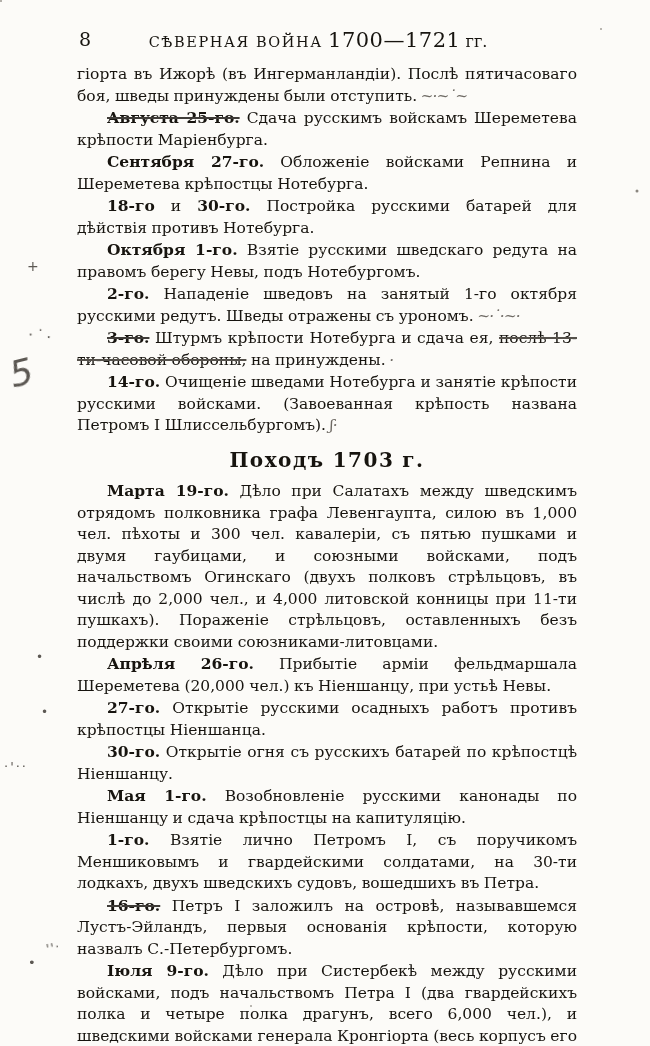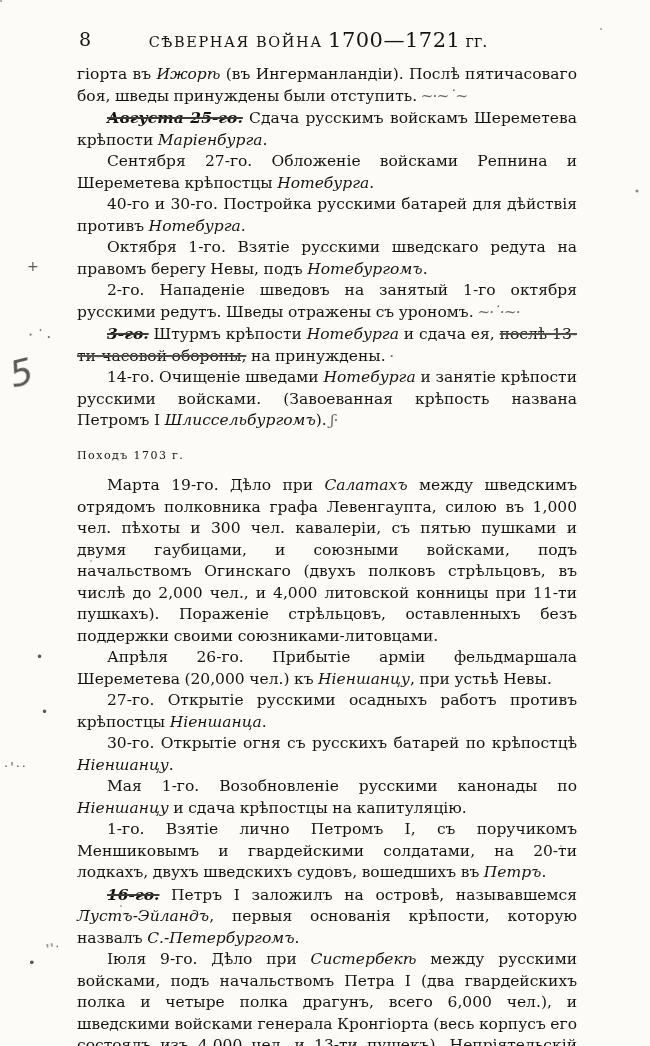--- a/index.html
+++ b/index.html
@@ -21,28 +21,28 @@
   .runtitle .suffix{font-size:16px;}
   
   .content{
     position:absolute;top:64px;left:77px;width:500px;
     font-size:15.5px;line-height:21.5px;
     text-align:justify;word-spacing:-0.4px;
   }
   .para{margin:0;text-indent:30px;}
   .para.noindent{text-indent:0;}
   .heading{
-    margin:13px 0 9px;text-align:left;text-indent:0;
-    font-weight:bold;font-size:11px;letter-spacing:1.5px;
+    margin:13px 0 9px;text-align:center;text-indent:0;
+    font-weight:bold;font-size:20px;letter-spacing:1.5px;
   }
   
   .s-n{}
-  .s-b{font-weight:normal;margin-top:24px;}
-  .s-i{font-style:italic;}
-  .s-bs{font-weight:bold;text-decoration:line-through;text-decoration-color:#3f3c38;text-decoration-thickness:2px;font-style:italic;}
+  .s-b{font-weight:bold;margin-top:24px;}
+  .s-i{}
+  .s-bs{font-weight:bold;text-decoration:line-through;text-decoration-color:#3f3c38;text-decoration-thickness:2px;}
   .s-st{text-decoration:line-through;text-decoration-color:#55514b;text-decoration-thickness:1.6px;}
   .s-sc{color:#6e6a64;font-style:italic;letter-spacing:-1px;filter:blur(.3px);}
   
   .pencil{
     position:absolute;color:#5c5853;filter:blur(.3px);
     font-family:"DejaVu Sans", sans-serif;line-height:1;
   }
   .pk-plus{left:27px;top:259px;font-size:14px;}
   .pk-five{left:10px;top:355px;font-size:36px;font-style:italic;transform:rotate(-14deg);}
   .pk-squiggle{left:28px;top:330px;font-size:15px;letter-spacing:3px;transform:rotate(8deg);}
@@ -68,32 +68,32 @@
       <span class="caps">СѢВЕРНАЯ ВОЙНА</span>
       <span class="years">1700—1721</span>
       <span class="suffix">гг.</span>
     </span>
   </div>
 
   <div class="content">
       <p class="para noindent"><span class="s-n">гіорта въ </span><span class="s-i">Ижорѣ</span><span class="s-n"> (въ Ингерманландіи). Послѣ пятичасоваго боя, шведы принуждены были отступить.</span><span class="s-sc"> ~·~˙~</span></p>
       <p class="para"><span class="s-bs">Августа 25-го.</span><span class="s-n"> Сдача русскимъ войскамъ Шереметева крѣпости </span><span class="s-i">Маріенбурга</span><span class="s-n">.</span></p>
       <p class="para"><span class="s-b">Сентября 27-го.</span><span class="s-n"> Обложеніе войсками Репнина и Шереметева крѣпостцы </span><span class="s-i">Нотебурга</span><span class="s-n">.</span></p>
-      <p class="para"><span class="s-b">40-го</span><span class="s-n"> и </span><span class="s-b">30-го.</span><span class="s-n"> Постройка русскими батарей для дѣйствія противъ </span><span class="s-i">Нотебурга</span><span class="s-n">.</span></p>
+      <p class="para"><span class="s-b">18-го</span><span class="s-n"> и </span><span class="s-b">30-го.</span><span class="s-n"> Постройка русскими батарей для дѣйствія противъ </span><span class="s-i">Нотебурга</span><span class="s-n">.</span></p>
       <p class="para"><span class="s-b">Октября 1-го.</span><span class="s-n"> Взятіе русскими шведскаго редута на правомъ берегу Невы, подъ </span><span class="s-i">Нотебургомъ</span><span class="s-n">.</span></p>
       <p class="para"><span class="s-b">2-го.</span><span class="s-n"> Нападеніе шведовъ на занятый 1-го октября русскими редутъ. Шведы отражены съ урономъ.</span><span class="s-sc"> ~·˙·~·</span></p>
       <p class="para"><span class="s-bs">3-го.</span><span class="s-n"> Штурмъ крѣпости </span><span class="s-i">Нотебурга</span><span class="s-n"> и сдача ея, </span><span class="s-st">послѣ 13-ти-часовой обороны,</span><span class="s-n"> на принуждены.</span><span class="s-sc"> ·</span></p>
       <p class="para"><span class="s-b">14-го.</span><span class="s-n"> Очищеніе шведами </span><span class="s-i">Нотебурга</span><span class="s-n"> и занятіе крѣпости русскими войсками. (Завоеванная крѣпость названа Петромъ I </span><span class="s-i">Шлиссельбургомъ</span><span class="s-n">).</span><span class="s-sc"> ʃ·</span></p>
       <h2 class="heading"><span class="s-b">Походъ 1703 г.</span></h2>
       <p class="para"><span class="s-b">Марта 19-го.</span><span class="s-n"> Дѣло при </span><span class="s-i">Салатахъ</span><span class="s-n"> между шведскимъ отрядомъ полковника графа Левенгаупта, силою въ 1,000 чел. пѣхоты и 300 чел. кавалеріи, съ пятью пушками и двумя гаубицами, и союзными войсками, подъ начальствомъ Огинскаго (двухъ полковъ стрѣльцовъ, въ числѣ до 2,000 чел., и 4,000 литовской конницы при 11-ти пушкахъ). Пораженіе стрѣльцовъ, оставленныхъ безъ поддержки своими союзниками-литовцами.</span></p>
       <p class="para"><span class="s-b">Апрѣля 26-го.</span><span class="s-n"> Прибытіе арміи фельдмаршала Шереметева (20,000 чел.) къ </span><span class="s-i">Ніеншанцу</span><span class="s-n">, при устьѣ Невы.</span></p>
       <p class="para"><span class="s-b">27-го.</span><span class="s-n"> Открытіе русскими осадныхъ работъ противъ крѣпостцы </span><span class="s-i">Ніеншанца</span><span class="s-n">.</span></p>
       <p class="para"><span class="s-b">30-го.</span><span class="s-n"> Открытіе огня съ русскихъ батарей по крѣпостцѣ </span><span class="s-i">Ніеншанцу</span><span class="s-n">.</span></p>
       <p class="para"><span class="s-b">Мая 1-го.</span><span class="s-n"> Возобновленіе русскими канонады по </span><span class="s-i">Ніеншанцу</span><span class="s-n"> и сдача крѣпостцы на капитуляцію.</span></p>
-      <p class="para"><span class="s-b">1-го.</span><span class="s-n"> Взятіе лично Петромъ I, съ поручикомъ Меншиковымъ и гвардейскими солдатами, на 20-ти лодкахъ, двухъ шведскихъ судовъ, вошедшихъ въ </span><span class="s-i">Петръ</span><span class="s-n">.</span></p>
+      <p class="para"><span class="s-b">1-го.</span><span class="s-n"> Взятіе лично Петромъ I, съ поручикомъ Меншиковымъ и гвардейскими солдатами, на 30-ти лодкахъ, двухъ шведскихъ судовъ, вошедшихъ въ </span><span class="s-i">Петра</span><span class="s-n">.</span></p>
       <p class="para"><span class="s-bs">16-го.</span><span class="s-n"> Петръ I заложилъ на островѣ, называвшемся </span><span class="s-i">Лустъ-Эйландъ</span><span class="s-n">, первыя основанія крѣпости, которую назвалъ </span><span class="s-i">С.-Петербургомъ</span><span class="s-n">.</span></p>
       <p class="para"><span class="s-b">Іюля 9-го.</span><span class="s-n"> Дѣло при </span><span class="s-i">Систербекѣ</span><span class="s-n"> между русскими войсками, подъ начальствомъ Петра I (два гвардейскихъ полка и четыре полка драгунъ, всего 6,000 чел.), и шведскими войсками генерала Кронгіорта (весь корпусъ его состоялъ изъ 4,000 чел. и 13-ти пушекъ). Непріятельскій авангардъ опрокинутъ. Отступленіе Кронгіорта.</span></p>
     </div>
 
   <span class="pencil pk-plus">+</span>
   <span class="pencil pk-squiggle">·˙·</span>
   <span class="pencil pk-five">5</span>
   <span class="pencil pk-b1">•</span>
   <span class="pencil pk-b2">•</span>
   <span class="pencil pk-s16">·'··</span>

